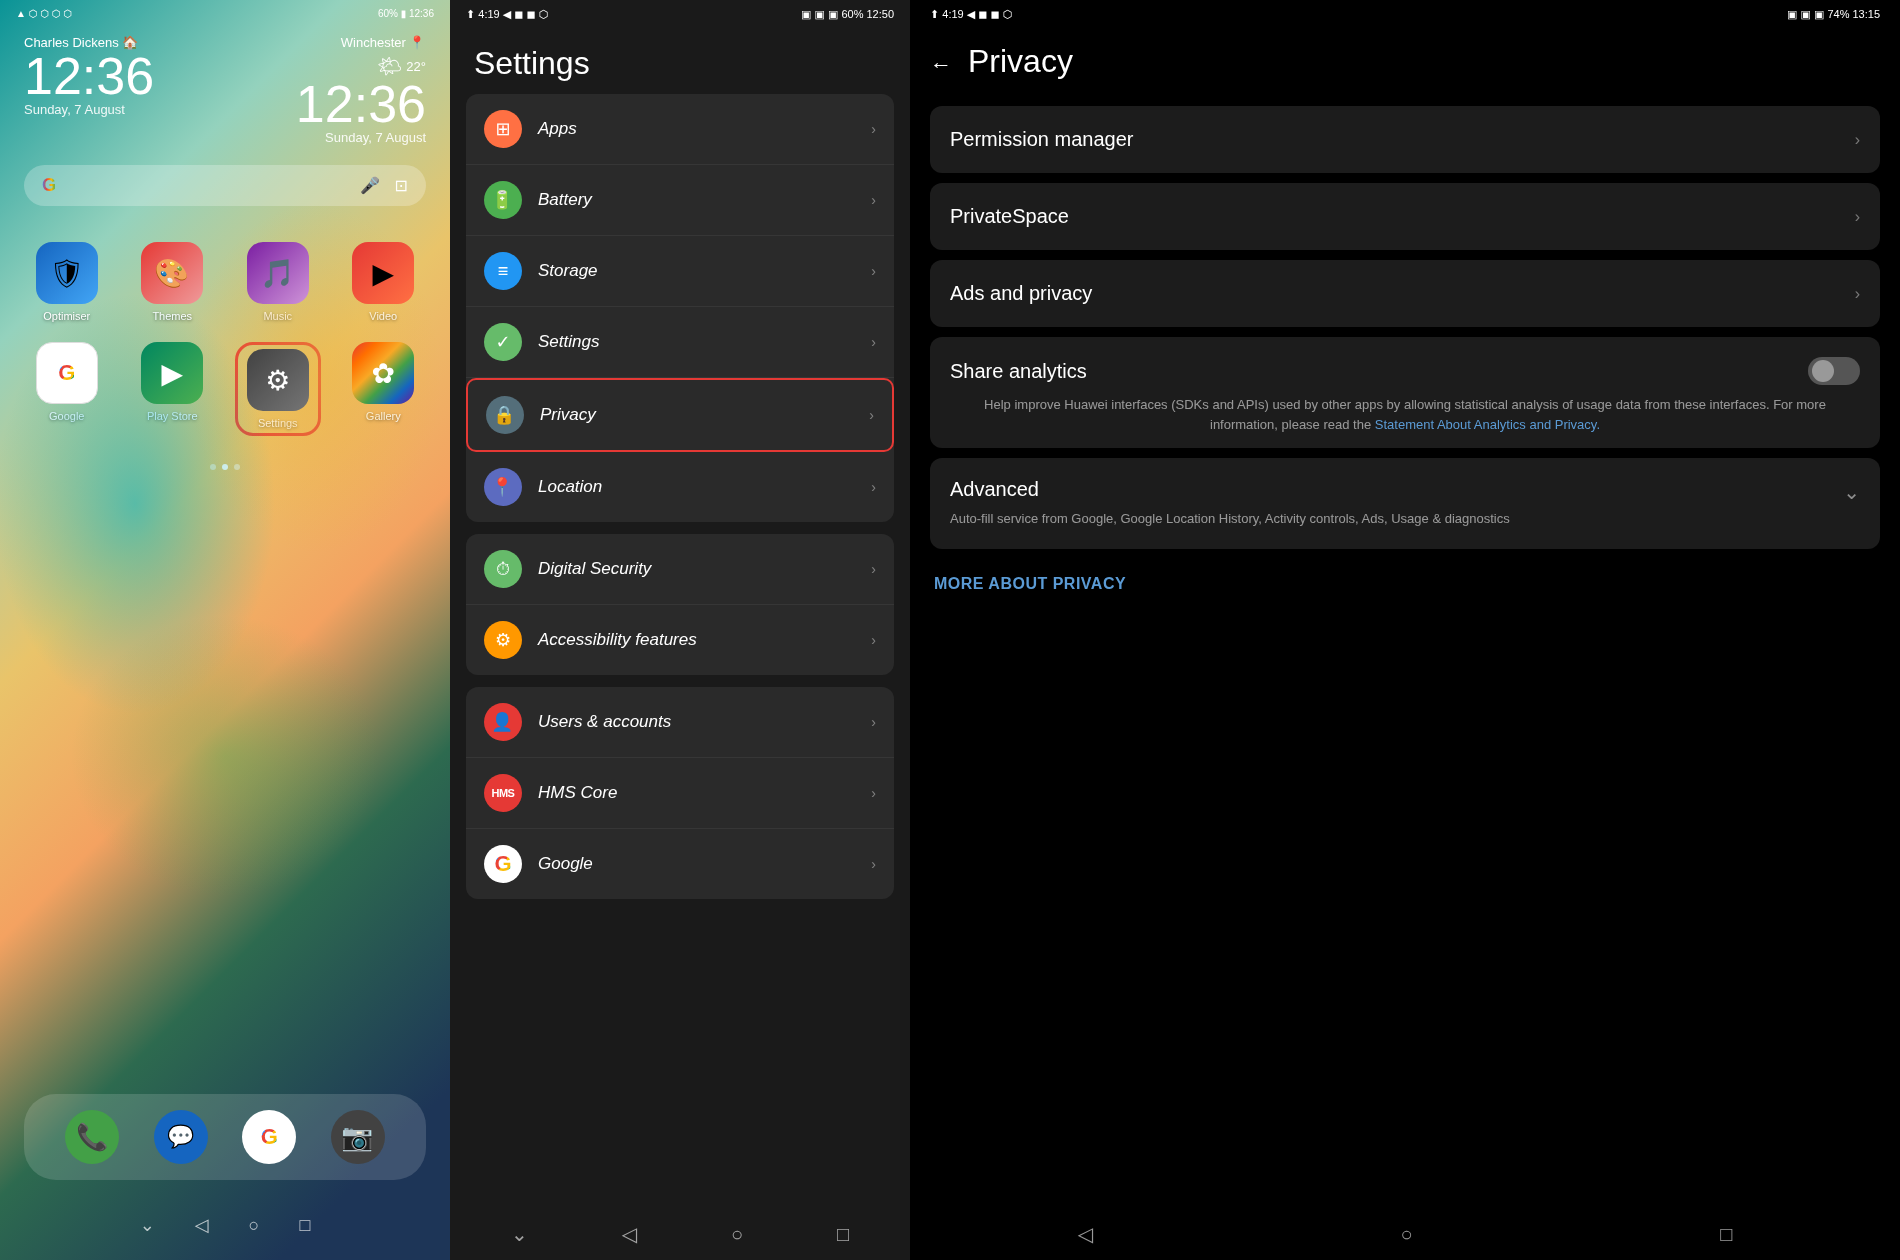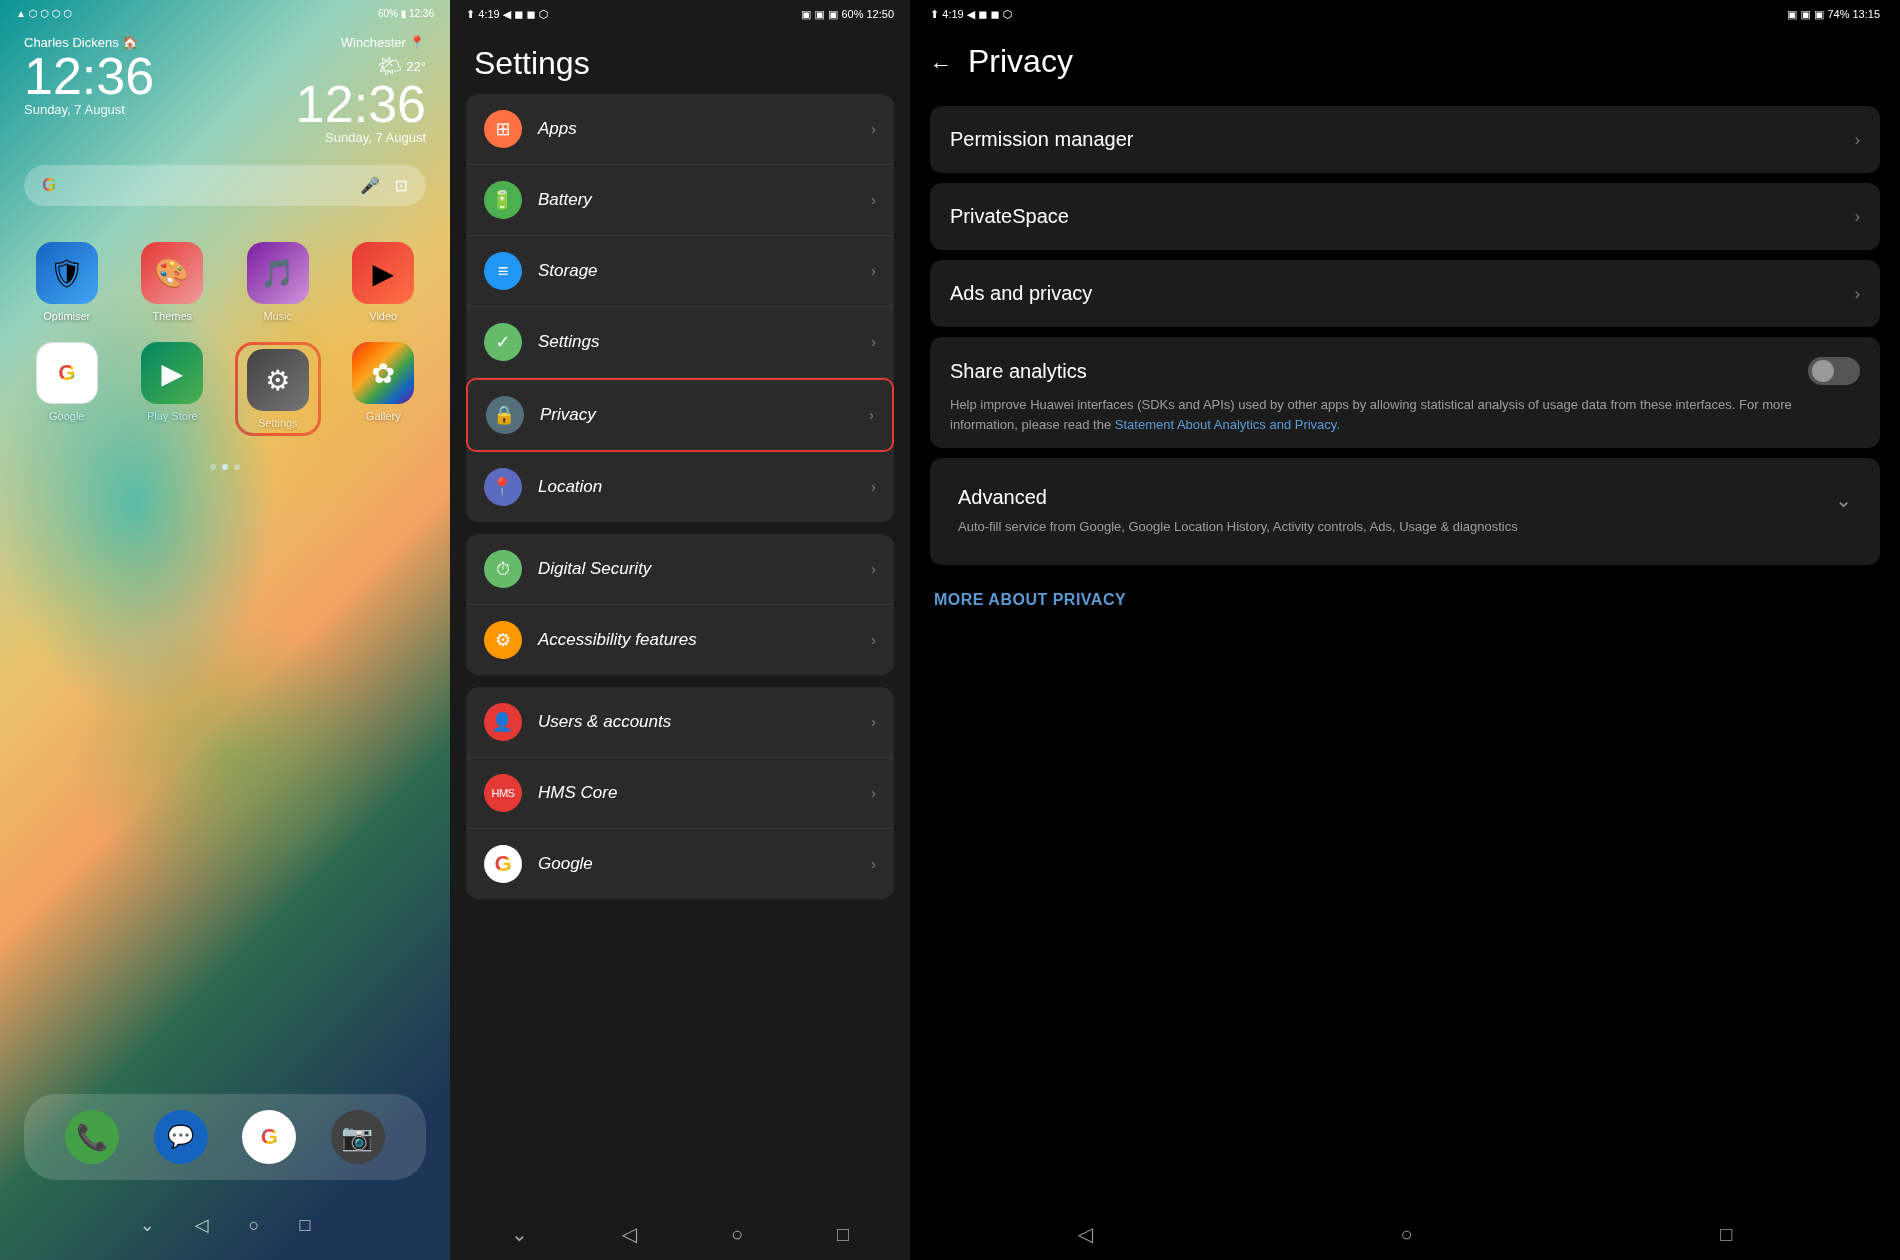--- a/index.html
+++ b/index.html
@@ -362,27 +362,28 @@
       height: 22px;
       background: #999;
       border-radius: 50%;
       top: 3px;
       left: 4px;
     }
     .analytics-desc {
       color: rgba(255,255,255,0.55);
       font-size: 13px;
       line-height: 1.5;
+      text-align: center;
     }
     .analytics-link { color: #5b9bd5; text-decoration: none; }
 
     .advanced-section {
       background: #1c1c1c;
       border-radius: 12px;
-      padding: 28px;
+      padding: 20px;
     }
     .advanced-header {
       display: flex;
       justify-content: space-between;
       align-items: flex-start;
     }
     .advanced-title { color: white; font-size: 20px; margin-bottom: 8px; }
     .advanced-desc { color: rgba(255,255,255,0.55); font-size: 13px; line-height: 1.5; }
     .expand-icon { color: rgba(255,255,255,0.5); font-size: 20px; margin-top: 2px; }
 
@@ -404,21 +405,21 @@
     }
 
     
     ::-webkit-scrollbar { width: 4px; }
     ::-webkit-scrollbar-track { background: transparent; }
     ::-webkit-scrollbar-thumb { background: rgba(255,255,255,0.2); border-radius: 2px; }
 
     
     .hms-text {
       font-size: 11px;
-      font-weight: normal;
+      font-weight: bold;
       color: white;
       letter-spacing: -0.5px;
     }
 
     
     .google-g {
       font-size: 22px;
       font-weight: bold;
       background: linear-gradient(to bottom right, #4285f4 25%, #ea4335 25%, #ea4335 50%, #fbbc05 50%, #fbbc05 75%, #34a853 75%);
       -webkit-background-clip: text;

